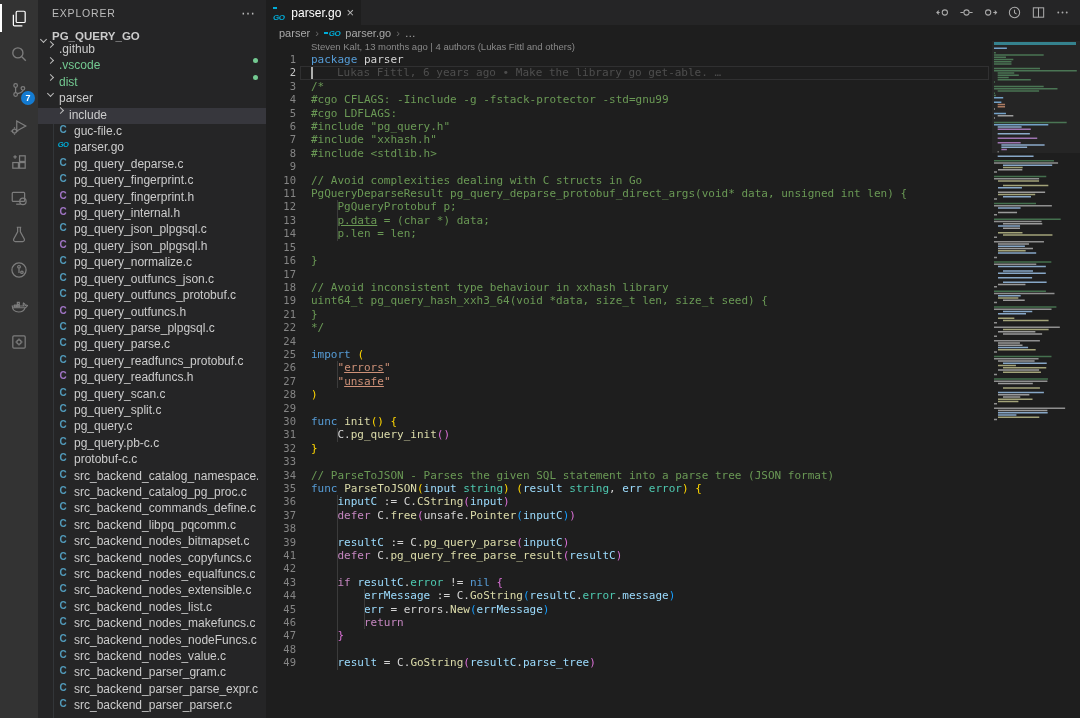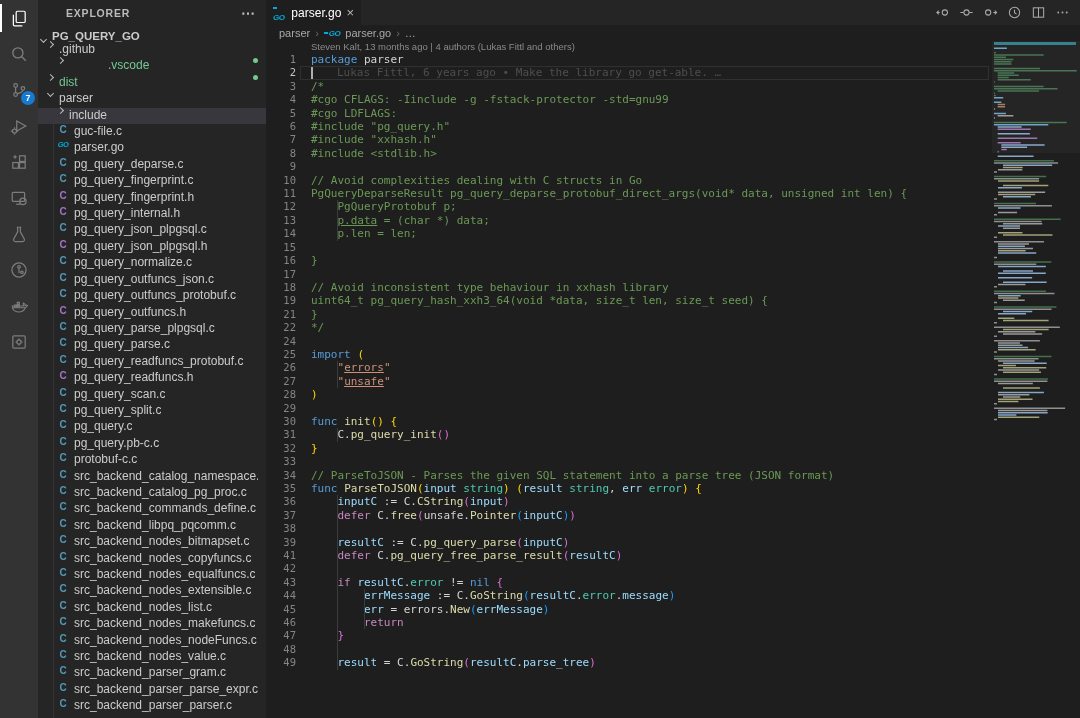--- a/index.html
+++ b/index.html
@@ -12,22 +12,22 @@
   .ab-icon { height:36px; display:flex; align-items:center; justify-content:center;
              color:#7d7d7d; position:relative; cursor:pointer; }
   .ab-icon.active { color:#ffffff; }
   .ab-icon.active::before { content:""; position:absolute; left:0; top:4px; bottom:4px; width:2px; background:#ffffff; }
   .ab-icon svg { width:18px; height:18px; }
   .ab-badge { position:absolute; right:3px; bottom:3px; min-width:14px; height:14px; border-radius:8px;
               color:#fff; font-size:9px; font-weight:bold; display:flex; align-items:center; justify-content:center; }
 
   
   .sidebar { position:absolute; left:38px; top:0; width:228px; height:718px; background:#252526; z-index:4; }
-  .sb-header { height:26px; display:flex; align-items:center; padding:0 10px 0 28px;
-               color:#bbbbbb; font-size:10.5px; letter-spacing:0.8px;font-weight:bold; }
+  .sb-header { height:26px; display:flex; align-items:center; padding:0 10px 0 14px;
+               color:#bbbbbb; font-size:10.5px; letter-spacing:0.8px; }
   .sb-actions { margin-left:auto; color:#bbbbbb; font-size:14px; cursor:pointer; letter-spacing:1px; }
   .sb-root { height:16px; display:flex; align-items:flex-end; padding-left:3px;
              color:#cccccc; font-size:11.5px; font-weight:bold; cursor:pointer; }
   .tree { position:relative; }
   .tree-guide { position:absolute; left:15px; top:65.7px; bottom:-560px; width:1px; background:#333639; }
   .tree-row { height:16.42px; display:flex; align-items:flex-start; color:#cccccc; font-size:12px;
               cursor:pointer; position:relative; padding-right:8px; }
   .tree-row.selected { background:#37373d; }
   .tree-label { white-space:nowrap; overflow:hidden; }
   .chev { width:5px; height:5px; border-right:1.3px solid #bbbbbb; border-bottom:1.3px solid #bbbbbb;
@@ -159,21 +159,21 @@
     <div class="sb-root">
       <span class="chev down"></span>
       <span>PG_QUERY_GO</span>
     </div>
     <div class="tree" id="tree">
       <div class="tree-guide"></div>
     <div class="tree-row" style="padding-left: 10px;">
           <span class="chev right"></span>
           <span class="tree-label">.github</span>
         </div>
-        <div class="tree-row" style="padding-left: 20px; gap: 39px;">
+        <div class="tree-row" style="padding-left: 10px;">
           <span class="chev right"></span>
           <span class="tree-label" style="color: rgb(115, 201, 145);">.vscode</span>
           <span class="gitdot" style="background: rgb(115, 201, 145);"></span>
         </div>
         <div class="tree-row" style="padding-left: 10px;">
           <span class="chev right"></span>
           <span class="tree-label" style="color: rgb(115, 201, 145);">dist</span>
           <span class="gitdot" style="background: rgb(115, 201, 145);"></span>
         </div>
         <div class="tree-row" style="padding-left: 10px;">

